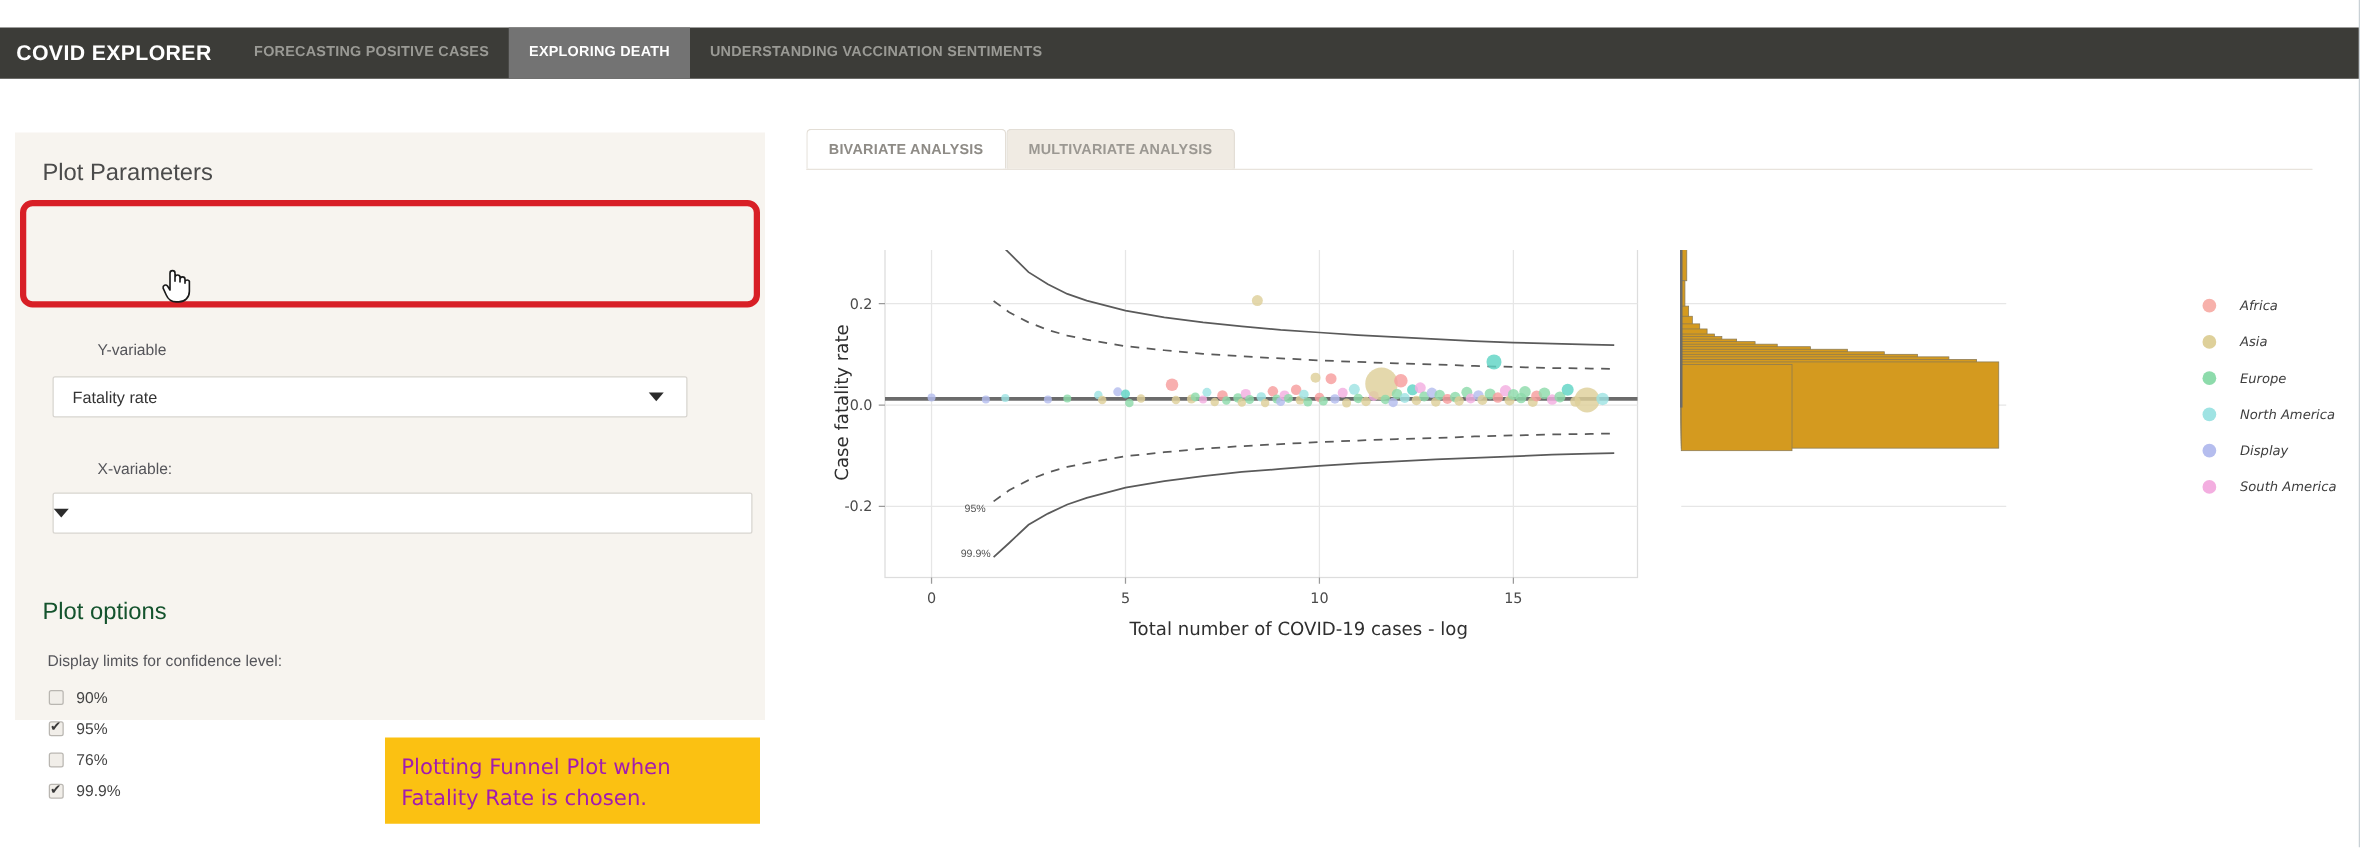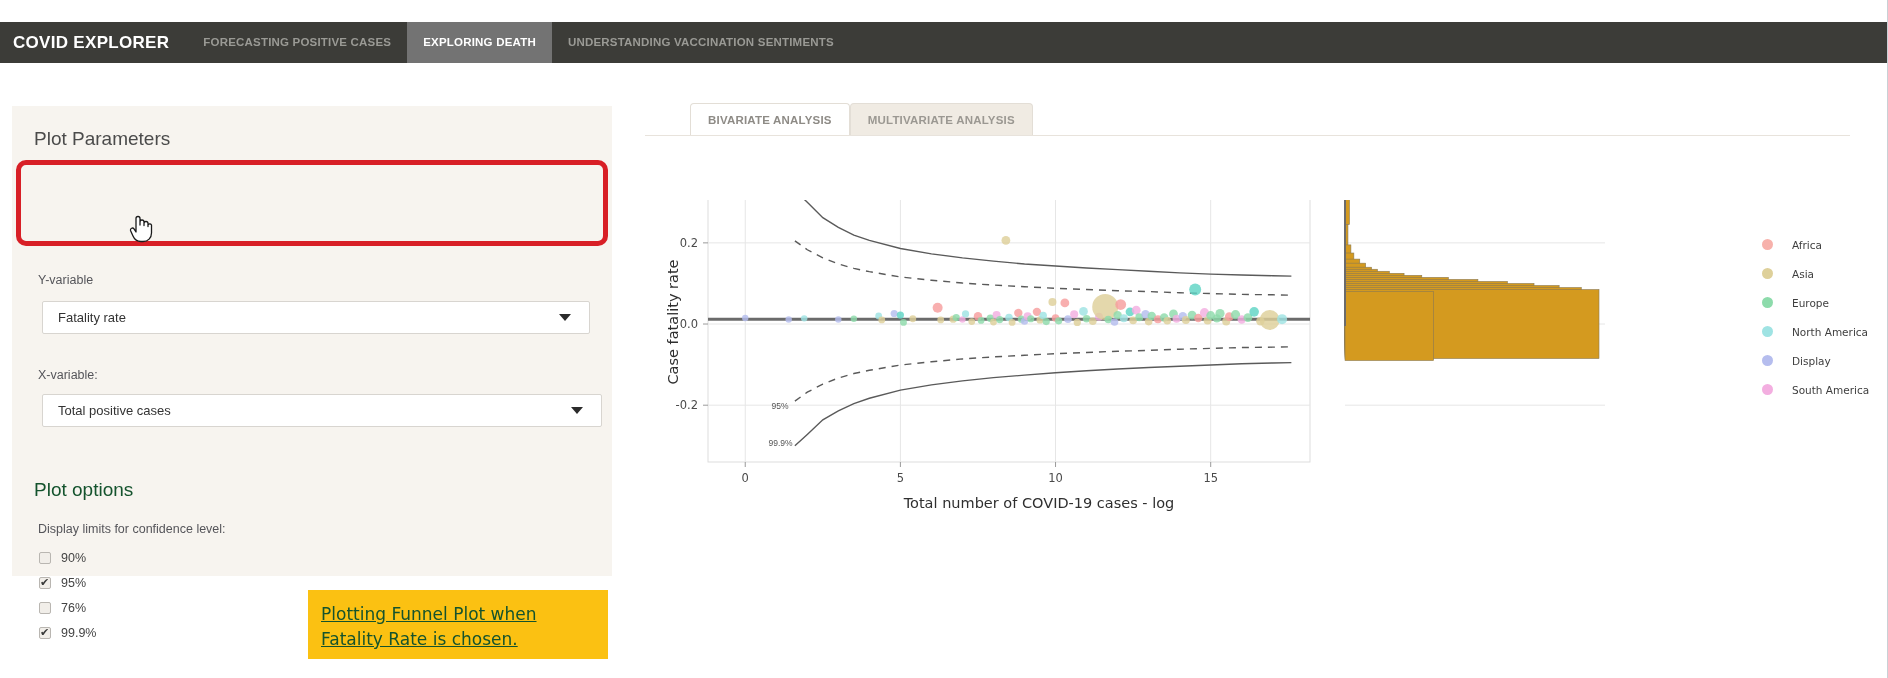--- a/index.html
+++ b/index.html
@@ -56,35 +56,35 @@
     left: 12px; top: 106px;
     width: 600px; height: 470px;
     background: #f7f4ef;
   }
   .panel-h1 {
     position: absolute; left: 22px; top: 22px;
     font-size: 19px; color: #4b4b4b; font-weight: normal;
   }
   .field-label {
     position: absolute;
-    font-size: 12.5px; color: #55555a;
+    font-size: 12.5px; color: #55555a; margin-left: 40px;
   }
   .lbl-y { left: 26px; top: 167px; }
   .lbl-x { left: 26px; top: 262px; }
 
   .select-box {
     position: absolute;
     height: 33px;
     background: #ffffff;
     border: 1px solid #d8d5d0;
     border-radius: 2px;
     display: flex; align-items: center;
     cursor: pointer;
   }
-  .select-y { left: 30px; top: 195px; width: 548px; }
+  .select-y { left: 30px; top: 195px; width: 508px; }
   .select-x { left: 30px; top: 288px; width: 560px; }
   .select-value {
     font-size: 13px; color: #333333;
     padding-left: 15px;
     flex: 1;
   }
   .caret {
     width: 0; height: 0;
     border-left: 6px solid transparent;
     border-right: 6px solid transparent;
@@ -140,24 +140,23 @@
   .callout {
     position: absolute;
     left: 296px; top: 484px;
     width: 300px; height: 69px;
     background: #fbc112;
     padding: 12px 0 0 13px;
   }
   .callout-line {
     display: block;
     font-size: 17px;
-    color: #14532d;
+    color: #a21caf;
     line-height: 25px;
     font-family: "DejaVu Sans", sans-serif;
-    text-decoration: underline;
   }
 
   
   .cursor-hand {
     position: absolute;
     left: 128px; top: 211px;
     width: 26px; height: 32px;
     pointer-events: none;
   }
 
@@ -178,21 +177,20 @@
     border: 1px solid #e3ded6;
     border-bottom: none;
     border-radius: 4px 4px 0 0;
     background: #f0ebe3;
     cursor: pointer;
     white-space: nowrap;
   }
   .tab.active {
     background: #ffffff;
     color: #8e8b86;
-    margin-left: 45px;
   }
   .tab-rule {
     position: absolute;
     left: 645px; top: 135px;
     width: 1205px; height: 1px;
     background: #e8e3dc;
   }
 
   .plot-title {
     position: absolute;
@@ -205,20 +203,21 @@
   .chart-wrap {
     position: absolute;
     left: 645px; top: 200px;
     width: 1205px; height: 400px;
   }
 
   .legend {
     position: absolute;
     left: 1762px; top: 230px;
     width: 120px;
+    font-style: italic;
   }
   .legend-row {
     display: flex; align-items: center;
     height: 29px;
   }
   .legend-dot {
     width: 11px; height: 11px;
     border-radius: 50%;
     flex: none;
   }
@@ -246,21 +245,20 @@
     <div class="panel-h1">Plot Parameters</div>
 
     <div class="field-label lbl-y">Y-variable</div>
     <div class="select-box select-y">
       <span class="select-value">Fatality rate</span>
       <span class="caret"></span>
     </div>
 
     <div class="field-label lbl-x">X-variable:</div>
     <div class="select-box select-x">
-      <span class="select-value">Total positive cases</span>
       <span class="caret"></span>
     </div>
 
     <div class="panel-h2">Plot options</div>
     <div class="opt-sub">Display limits for confidence level:</div>
 
     <div class="chk-row" style="top:445px">
       <span class="chk-box"></span>
       <span class="chk-label">90%</span>
     </div>

